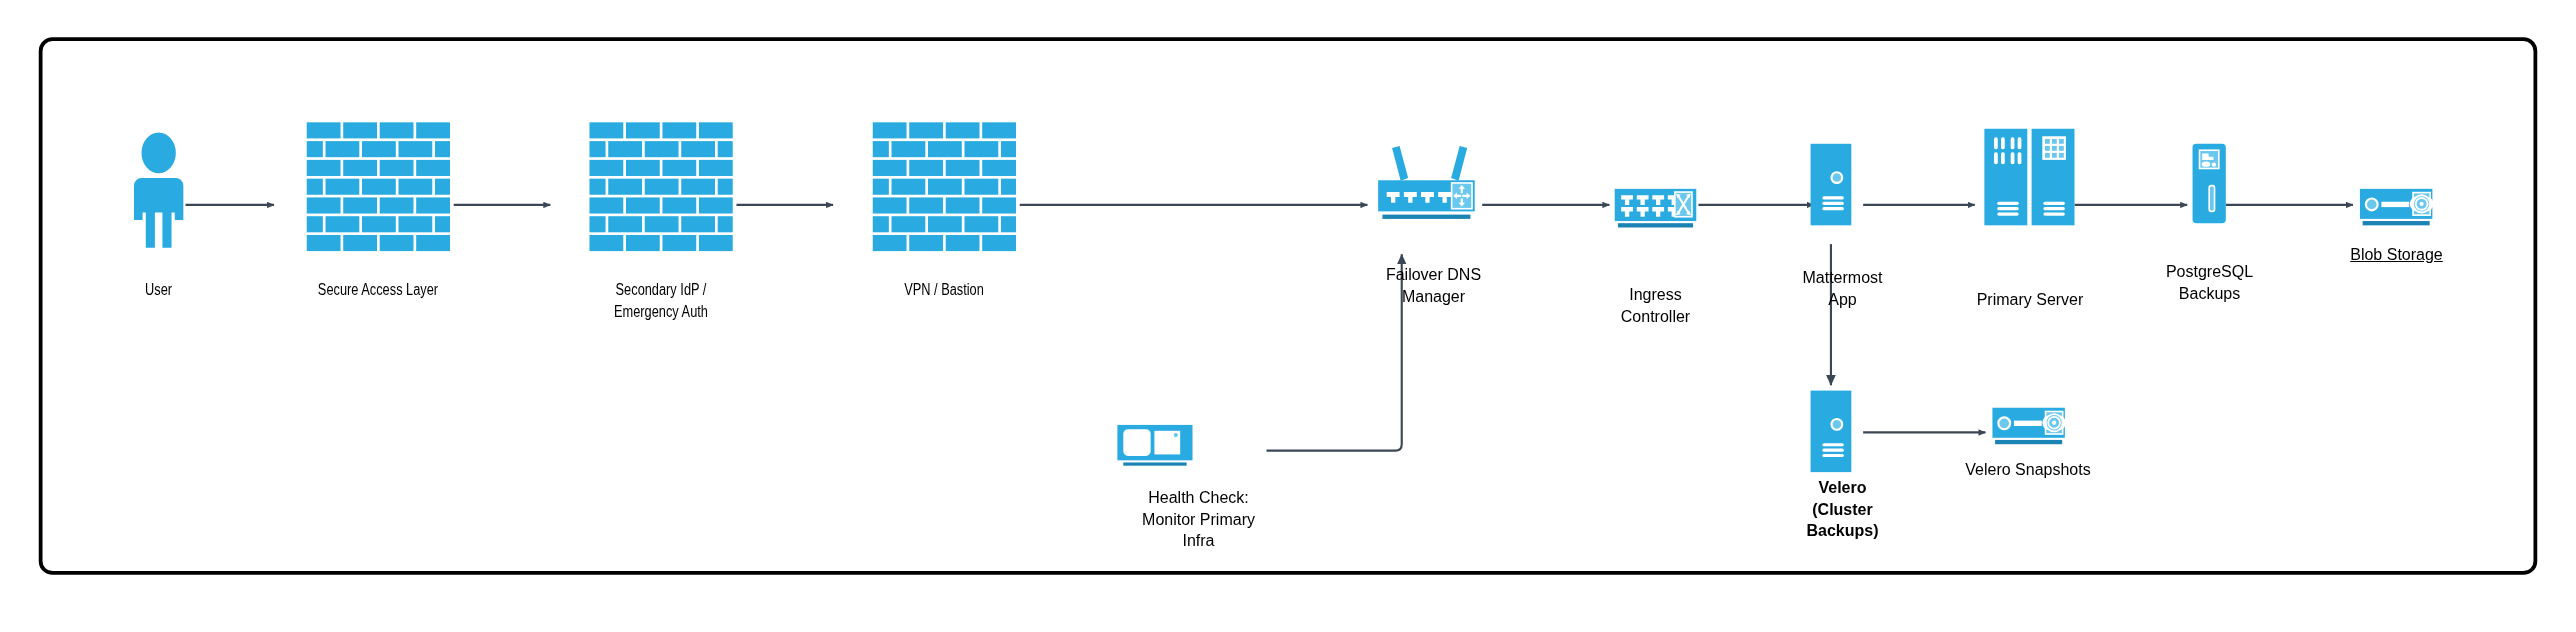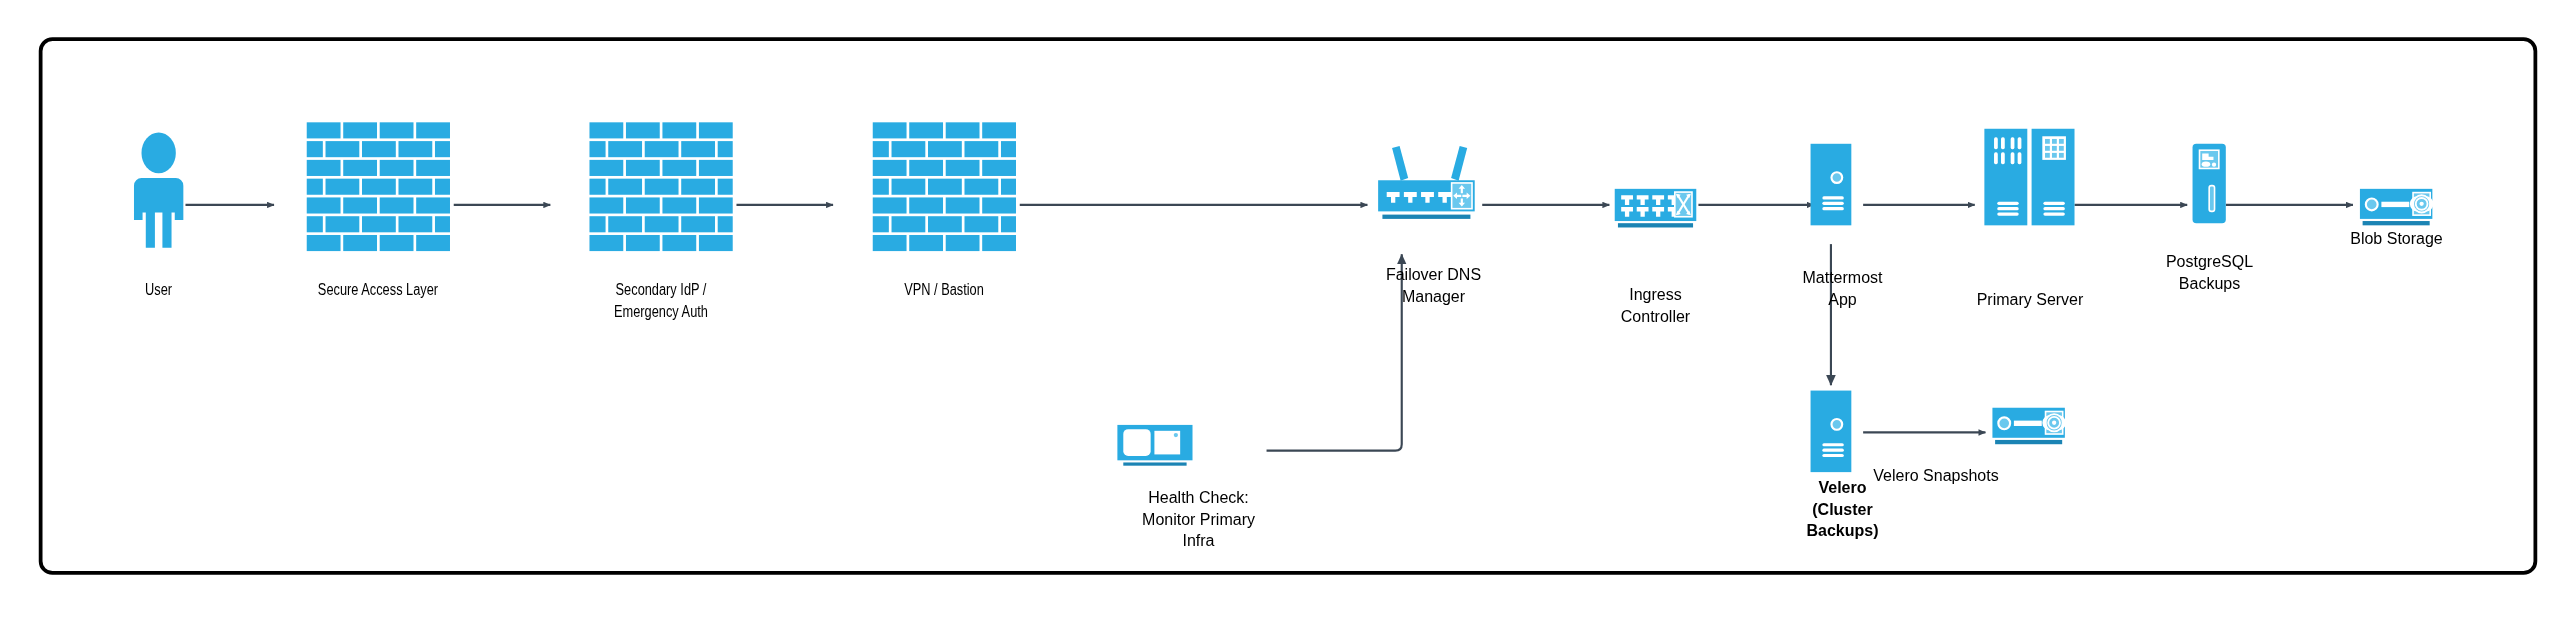--- a/index.html
+++ b/index.html
@@ -261,25 +261,25 @@
 <div class="lbl cond" style="left:527px;top:279px;width:268px;">Secondary IdP /
 Emergency Auth</div>
 <div class="lbl cond" style="left:810px;top:279px;width:268px;">VPN / Bastion</div>
 <div class="lbl" style="left:1326px;top:264px;width:215px;">Failover DNS
 Manager</div>
 <div class="lbl" style="left:1548px;top:236px;width:215px;margin-top:48px;">Ingress
 Controller</div>
 <div class="lbl" style="left:1735px;top:267px;width:215px;text-align:center;">Mattermost
 App</div>
 <div class="lbl" style="left:1896px;top:289px;width:268px;">Primary Server</div>
-<div class="lbl" style="left:2102px;top:251px;width:215px;">PostgreSQL
+<div class="lbl" style="left:2102px;top:261px;width:215px;">PostgreSQL
 Backups</div>
-<div class="lbl" style="left:2289px;top:228px;width:215px;">Blob Storage</div>
+<div class="lbl" style="left:2289px;top:244px;width:215px;text-decoration:underline;">Blob Storage</div>
 <div class="lbl" style="left:1078px;top:487px;width:241px;">Health Check:
 Monitor Primary
 Infra</div>
 <div class="lbl" style="left:1735px;top:477px;width:215px;font-weight:bold;">Velero
 (Cluster
 Backups)</div>
-<div class="lbl" style="left:1802px;top:459px;width:268px;margin-top:6px;">Velero Snapshots</div>
+<div class="lbl" style="left:1894px;top:459px;width:268px;">Velero Snapshots</div>
 
 </div>
 
 
 </body></html>

